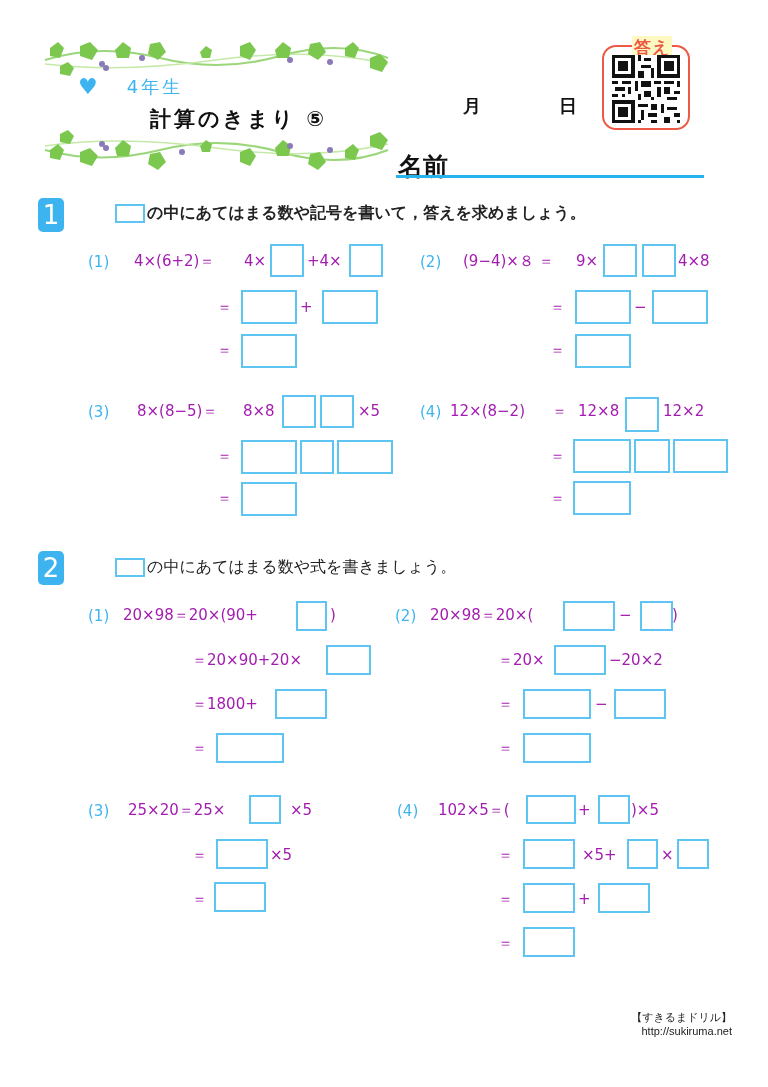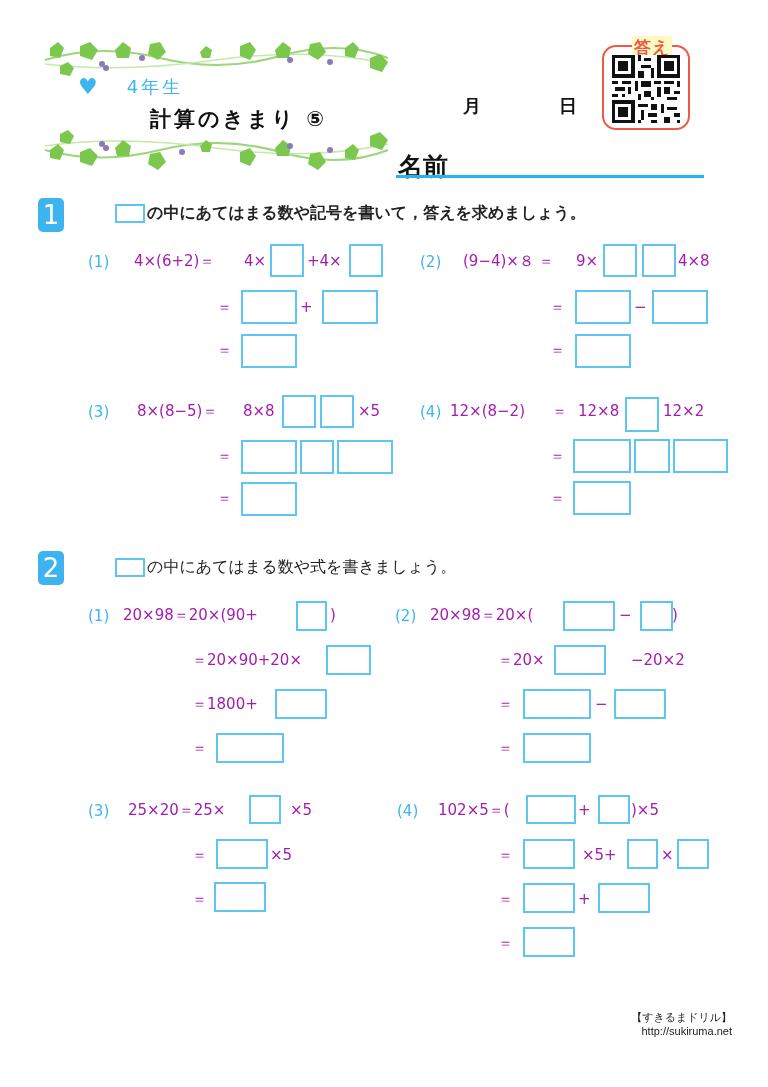--- a/index.html
+++ b/index.html
@@ -210,21 +210,21 @@
 <div class="box" style="left:216px; top:733px; width:68px; height:30px;"></div>
 
 <div class="num" style="left:395px; top:606px;">(2)</div>
 <div class="t" style="left:430px; top:605px;">20×98＝20×(</div>
 <div class="box" style="left:563px; top:601px; width:52px; height:30px;"></div>
 <div class="t" style="left:619px; top:605px;">−</div>
 <div class="box" style="left:640px; top:601px; width:33px; height:30px;"></div>
 <div class="t" style="left:672px; top:605px;">)</div>
 <div class="t" style="left:498px; top:650px;">＝20×</div>
 <div class="box" style="left:554px; top:645px; width:52px; height:30px;"></div>
-<div class="t" style="left:631px; top:650px;">−20×2</div>
+<div class="t" style="left:609px; top:650px;">−20×2</div>
 <div class="t" style="left:498px; top:694px;">＝</div>
 <div class="box" style="left:523px; top:689px; width:68px; height:30px;"></div>
 <div class="t" style="left:595px; top:694px;">−</div>
 <div class="box" style="left:614px; top:689px; width:52px; height:30px;"></div>
 <div class="t" style="left:498px; top:738px;">＝</div>
 <div class="box" style="left:523px; top:733px; width:68px; height:30px;"></div>
 
 <div class="num" style="left:88px; top:801px;">(3)</div>
 <div class="t" style="left:128px; top:800px;">25×20＝25×</div>
 <div class="box" style="left:249px; top:795px; width:32px; height:29px;"></div>

